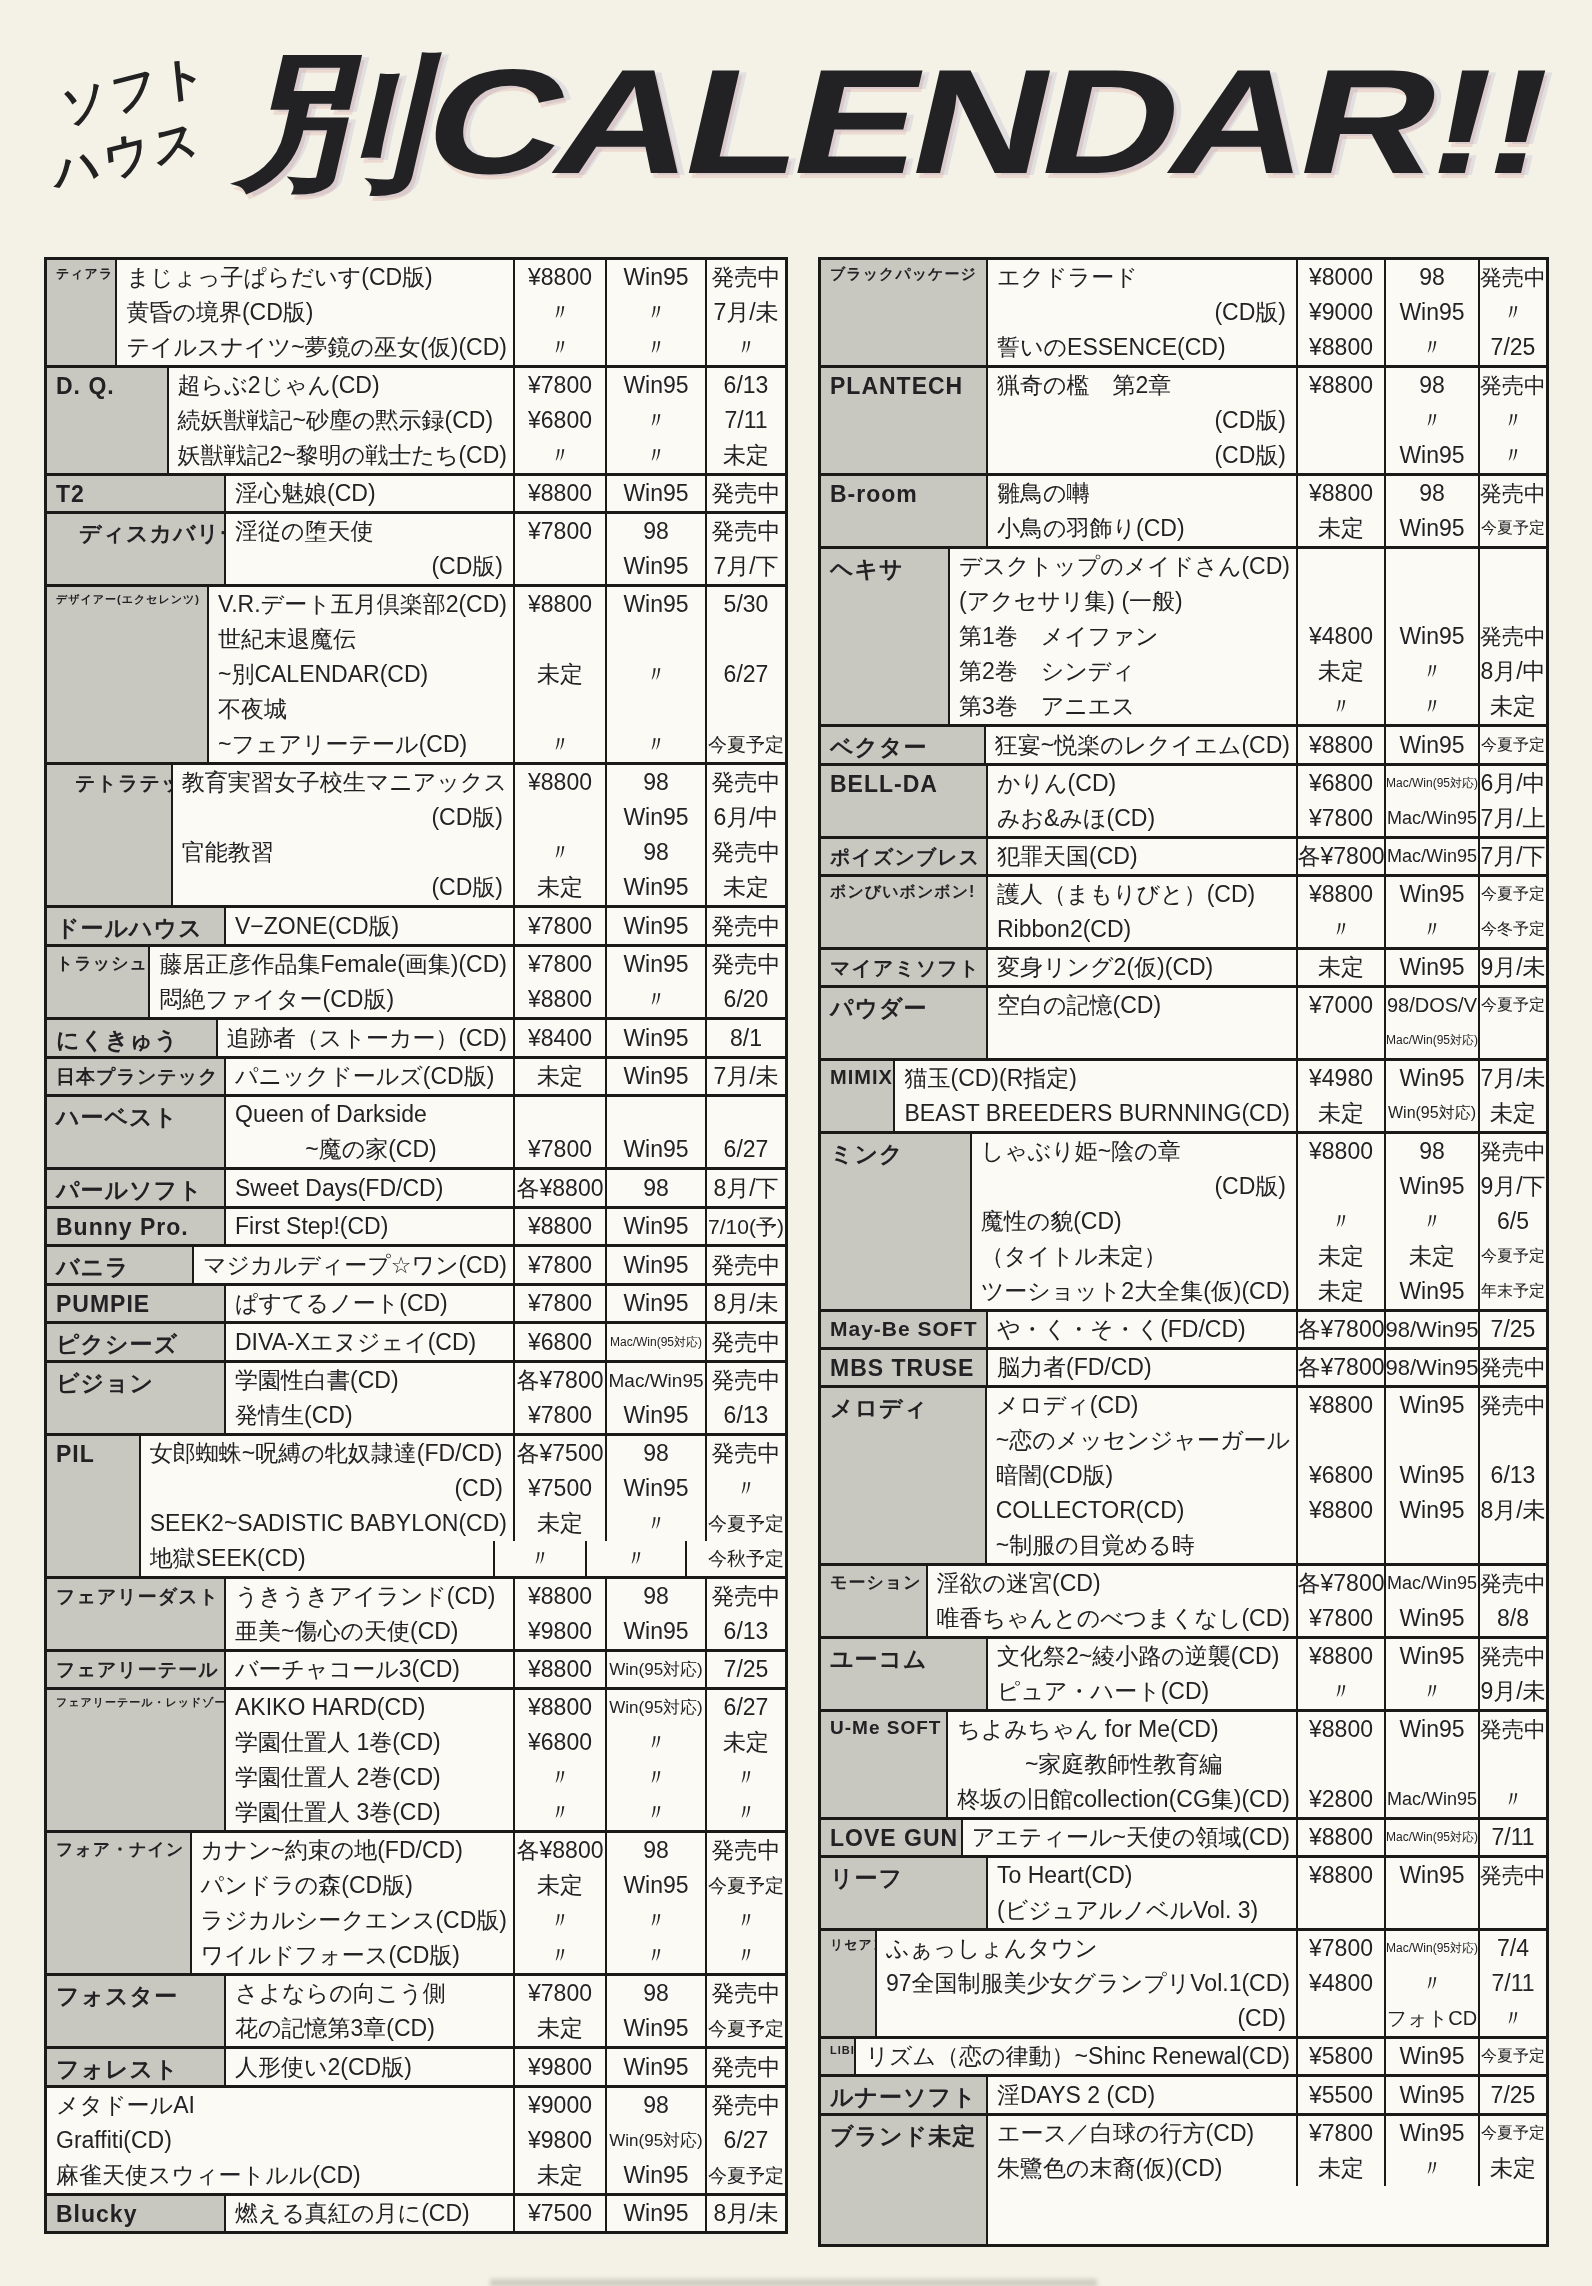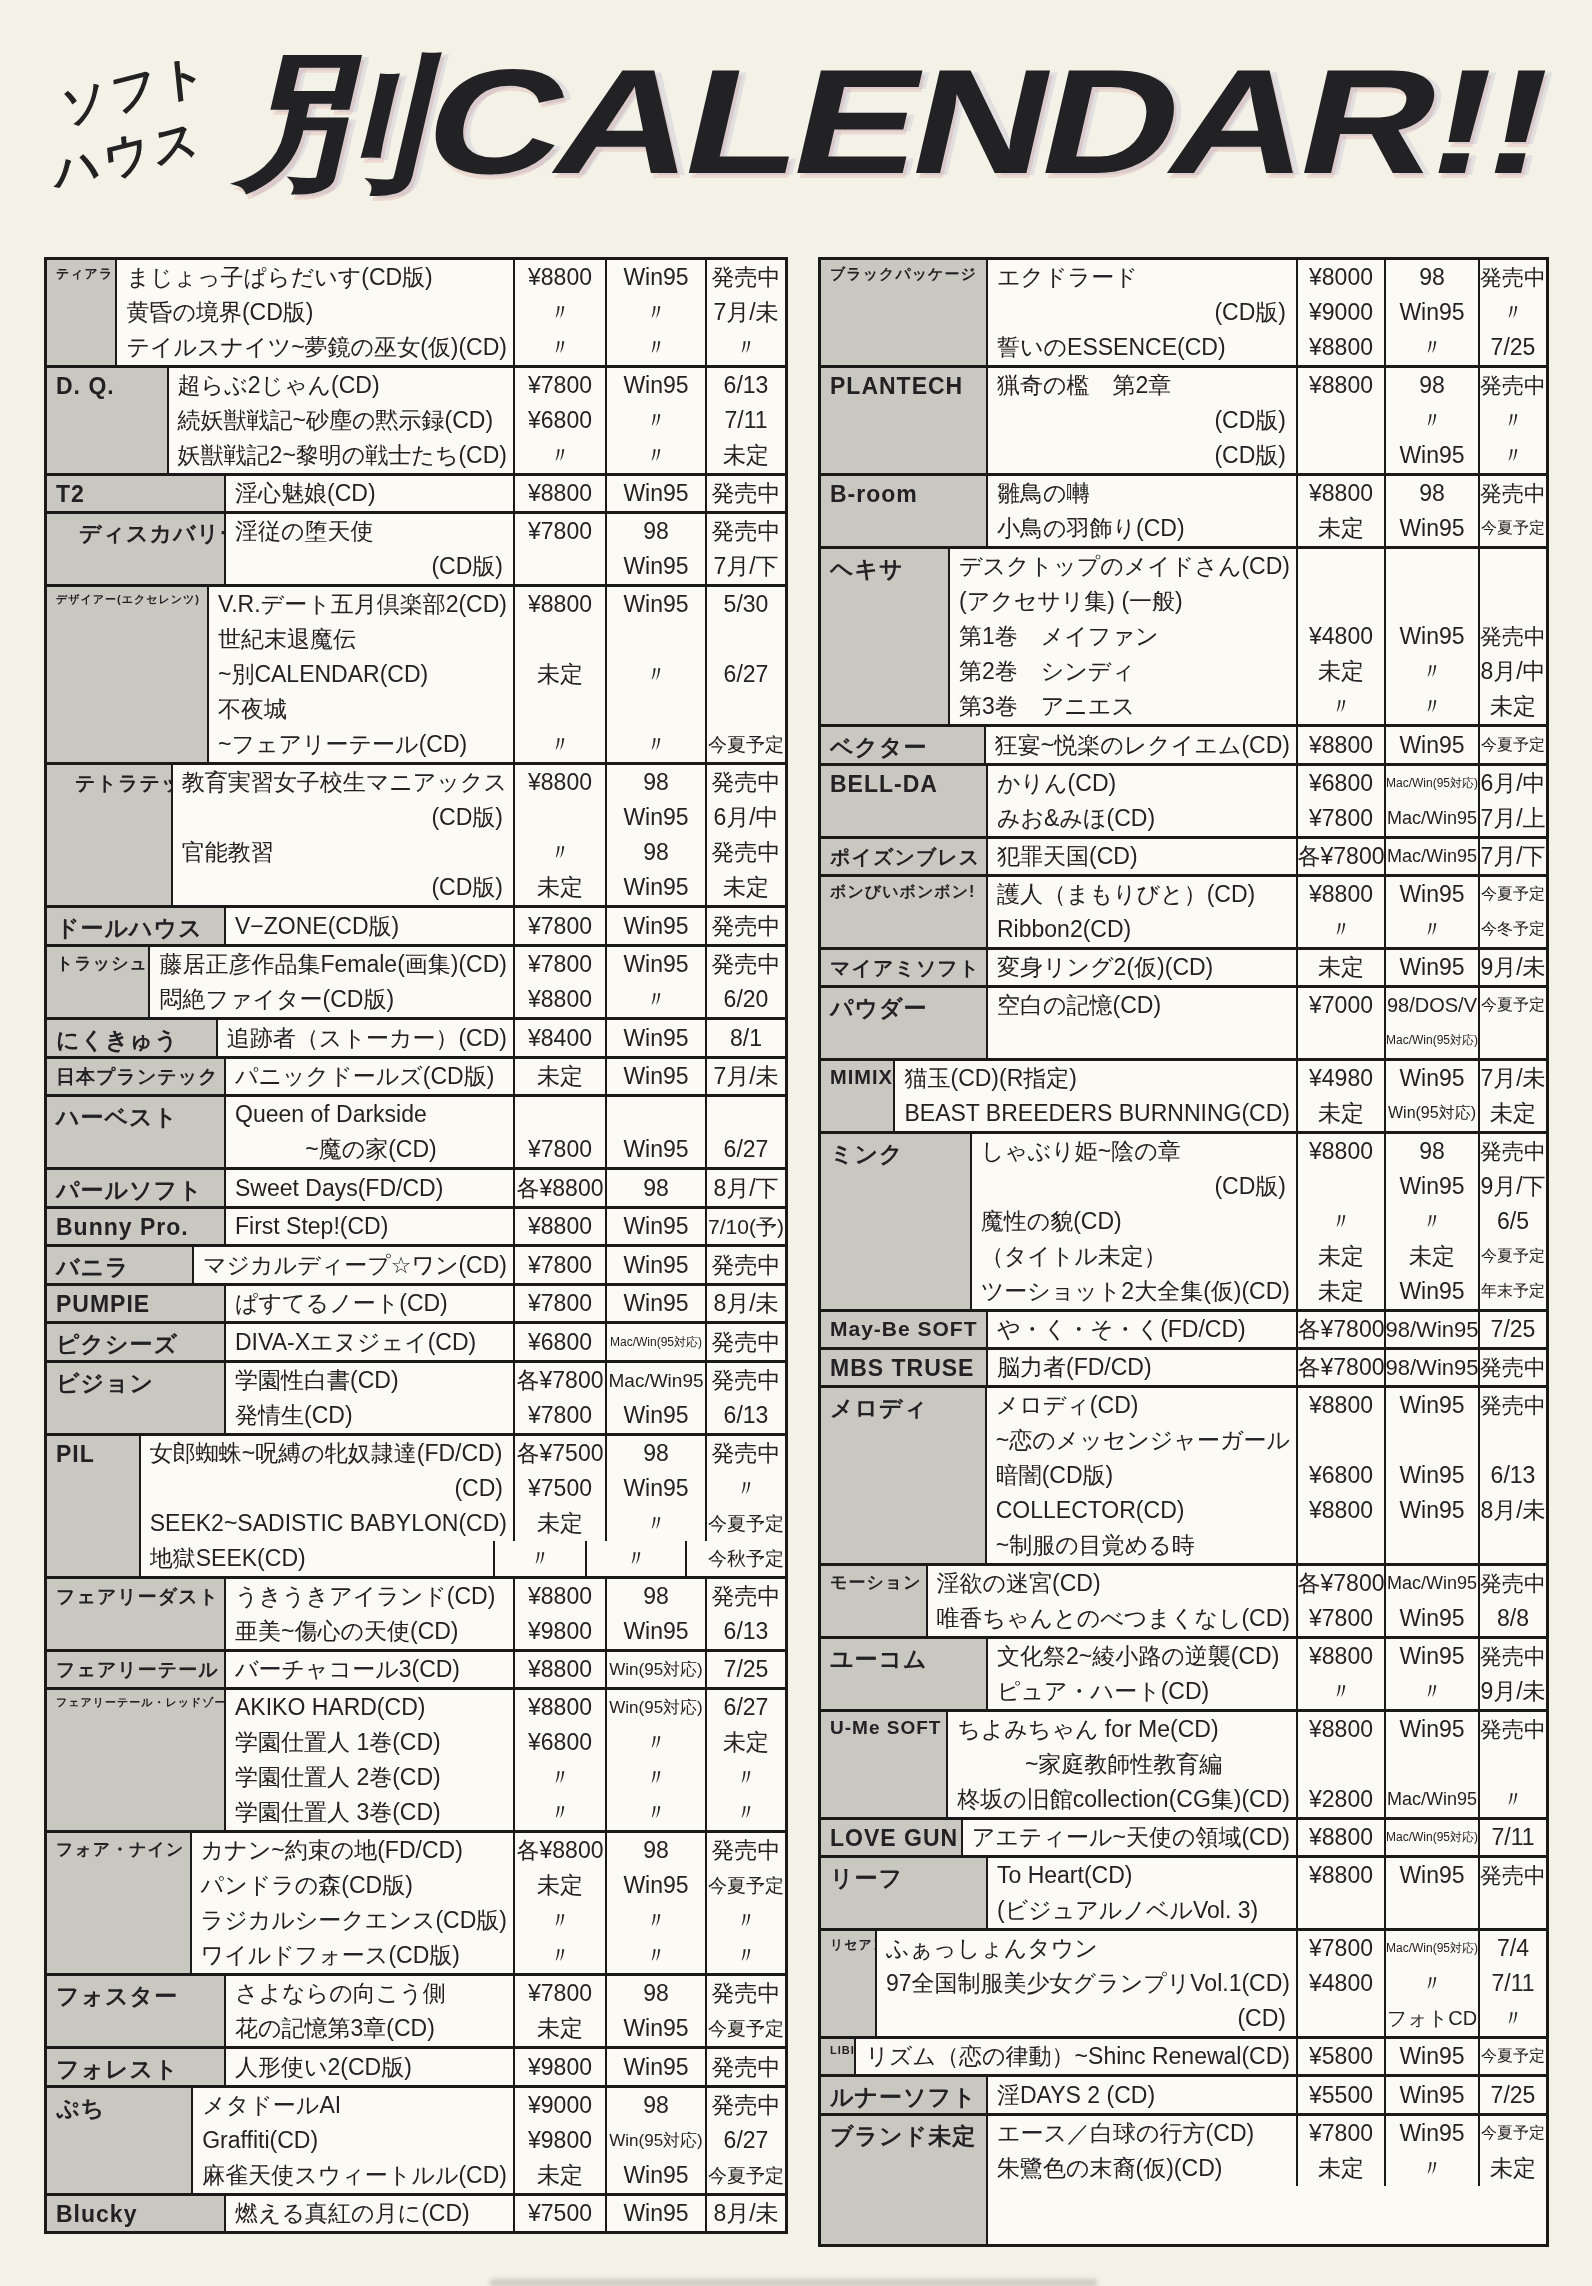--- a/index.html
+++ b/index.html
@@ -504,21 +504,20 @@
       <div class="entries">
         <div class="entry">
           <div class="cell fit title">人形使い2(CD版)</div>
           <div class="cell fit price">¥9800</div>
           <div class="cell fit platform">Win95</div>
           <div class="cell fit date">発売中</div>
         </div>
       </div>
     </div>
     <div class="block">
-      <div class="maker cell fit">ぷち</div>
       <div class="entries">
         <div class="entry">
           <div class="cell fit title">メタドールAI</div>
           <div class="cell fit price">¥9000</div>
           <div class="cell fit platform">98</div>
           <div class="cell fit date">発売中</div>
         </div>
         <div class="entry">
           <div class="cell fit title">Graffiti(CD)</div>
           <div class="cell fit price">¥9800</div>

